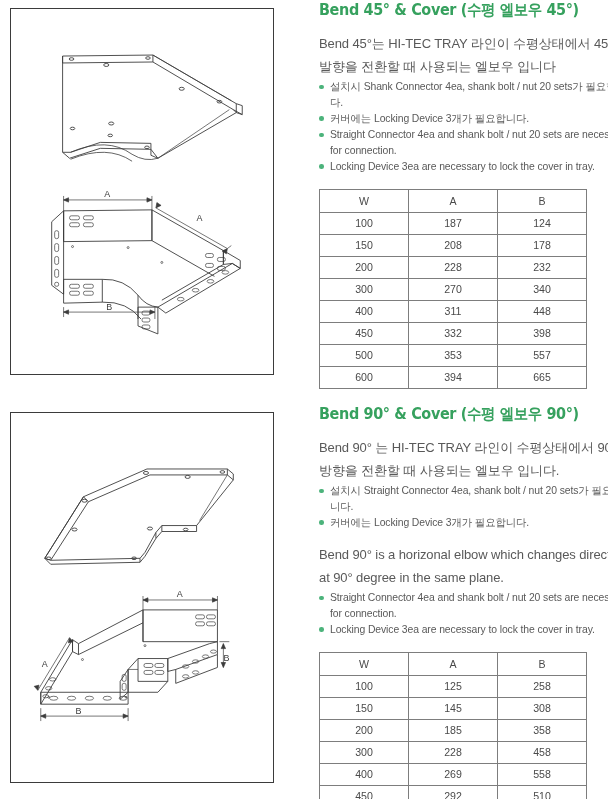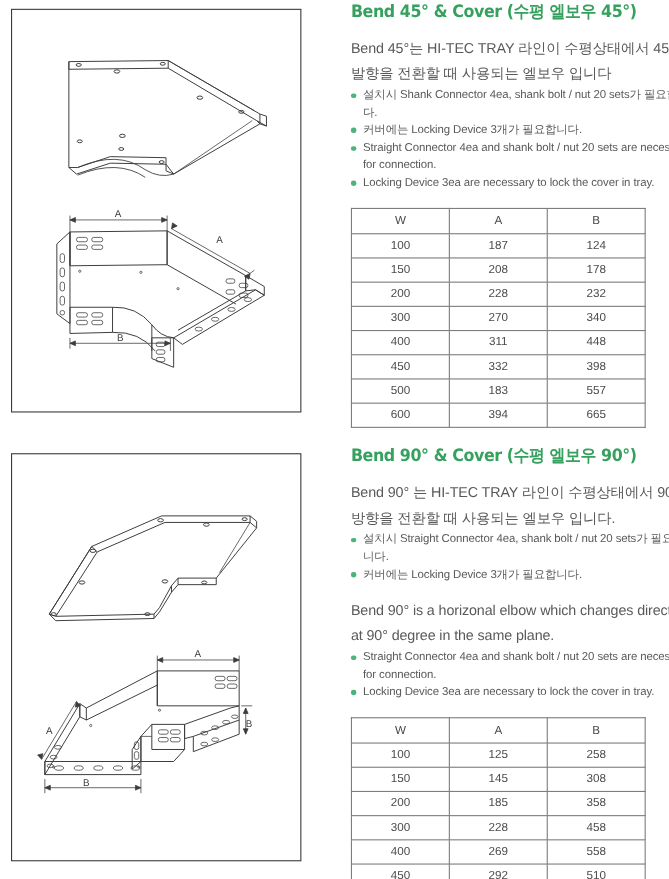--- a/index.html
+++ b/index.html
@@ -293,21 +293,21 @@
             <td>311</td>
             <td>448</td>
           </tr>
         <tr>
             <td>450</td>
             <td>332</td>
             <td>398</td>
           </tr>
         <tr>
             <td>500</td>
-            <td>183</td>
+            <td>353</td>
             <td>557</td>
           </tr>
         <tr>
             <td>600</td>
             <td>394</td>
             <td>665</td>
           </tr>
       </tbody>
     </table>
   </div>

